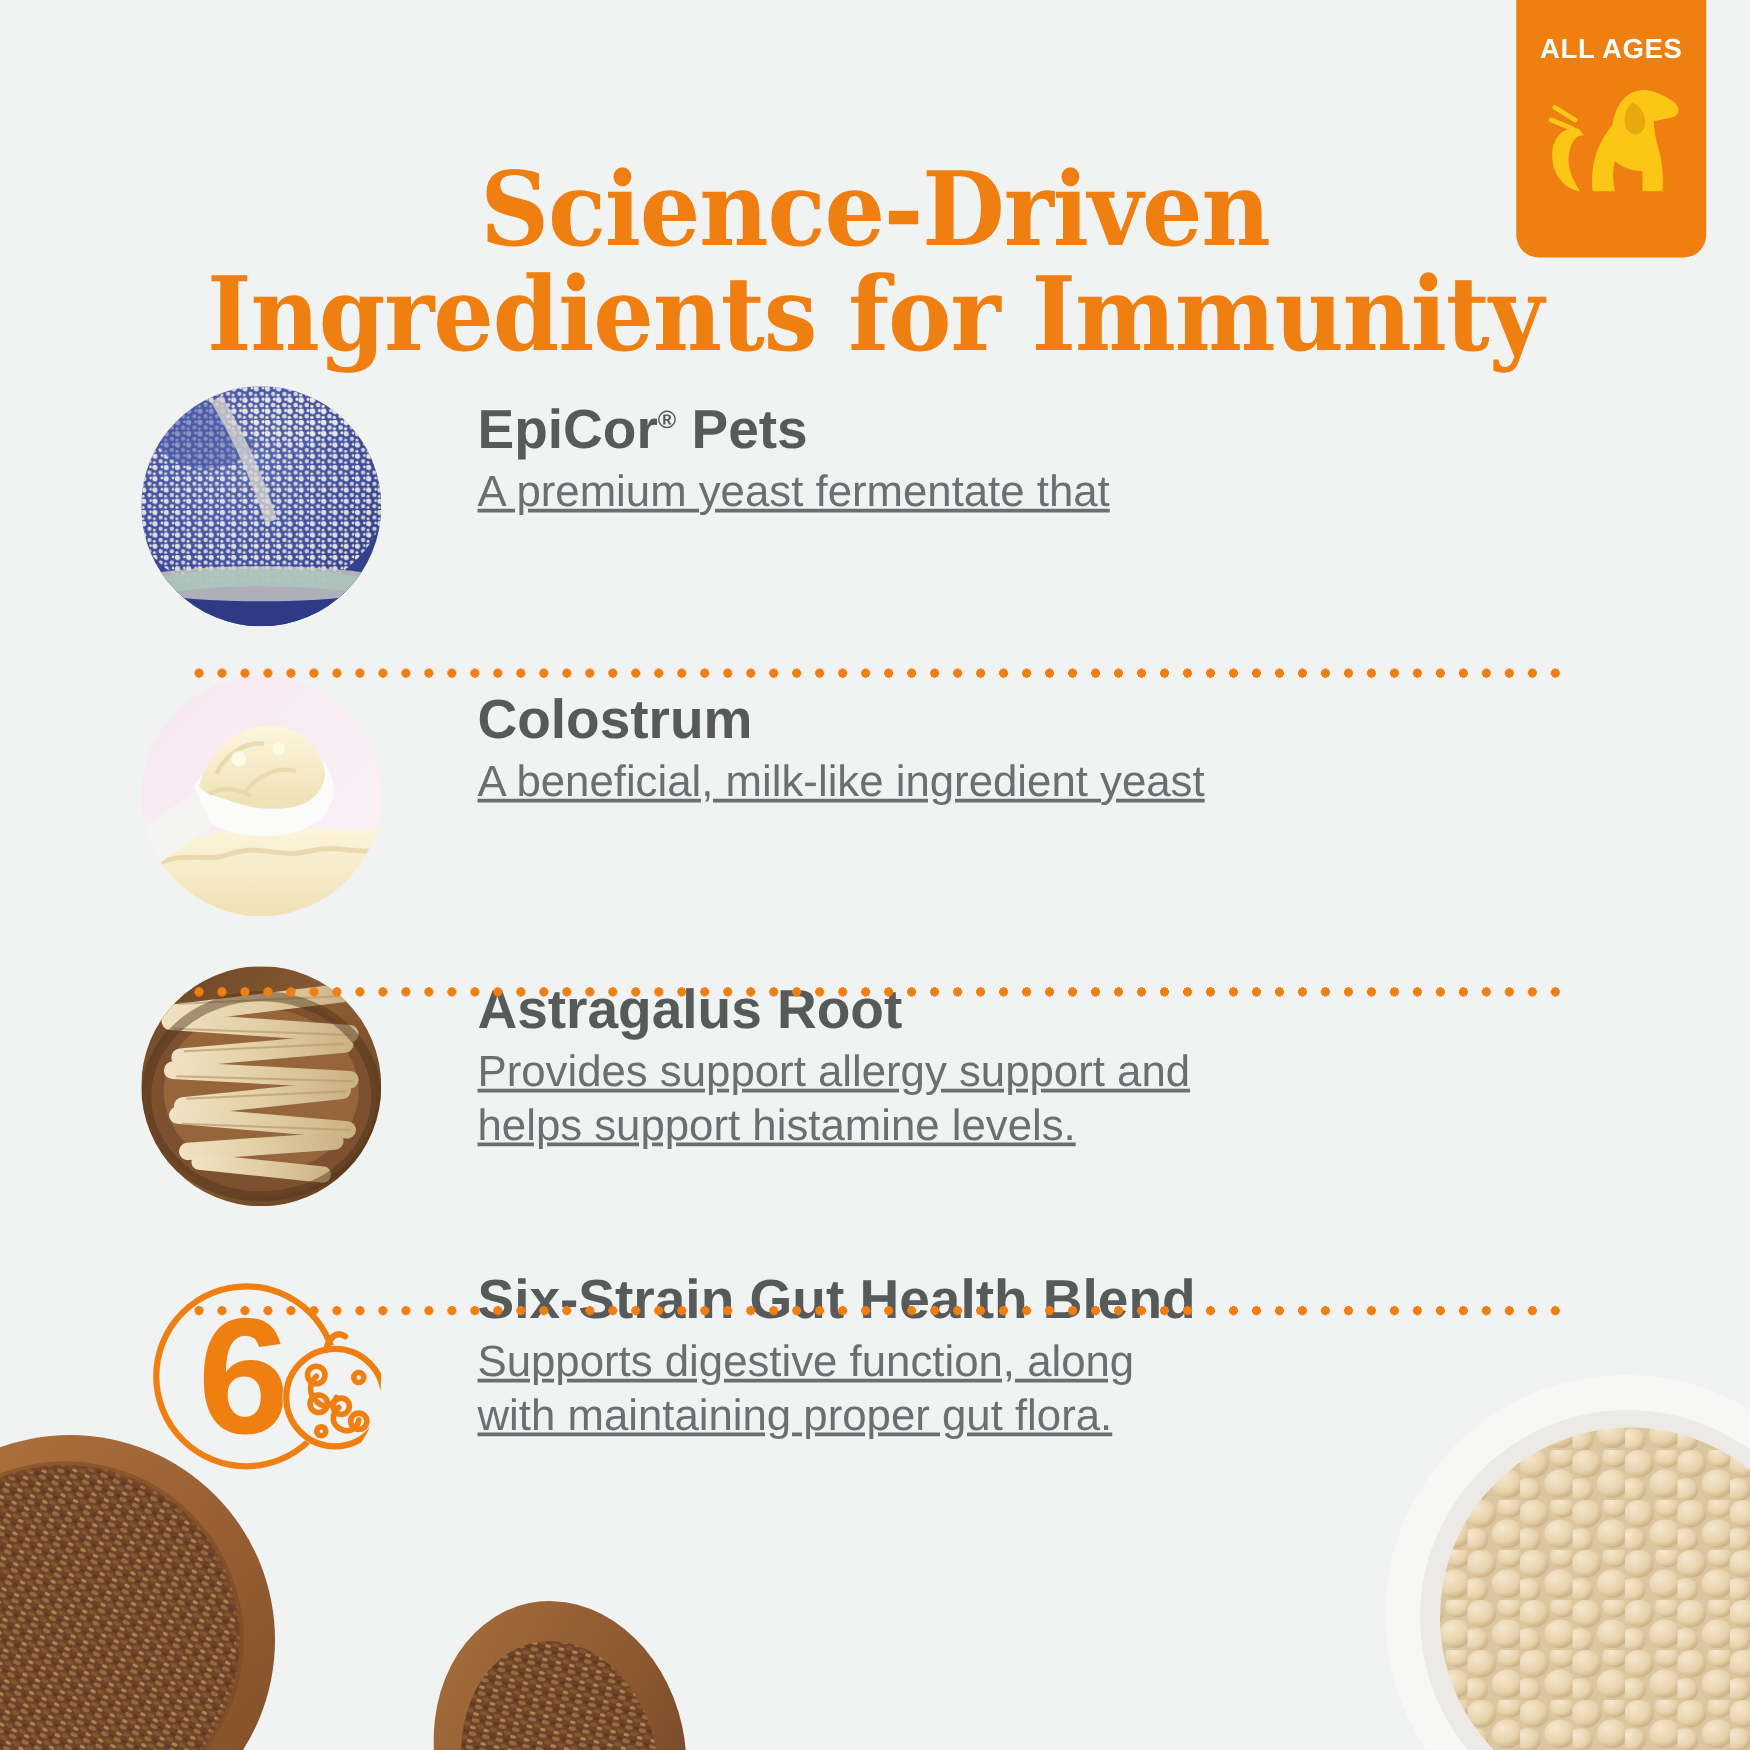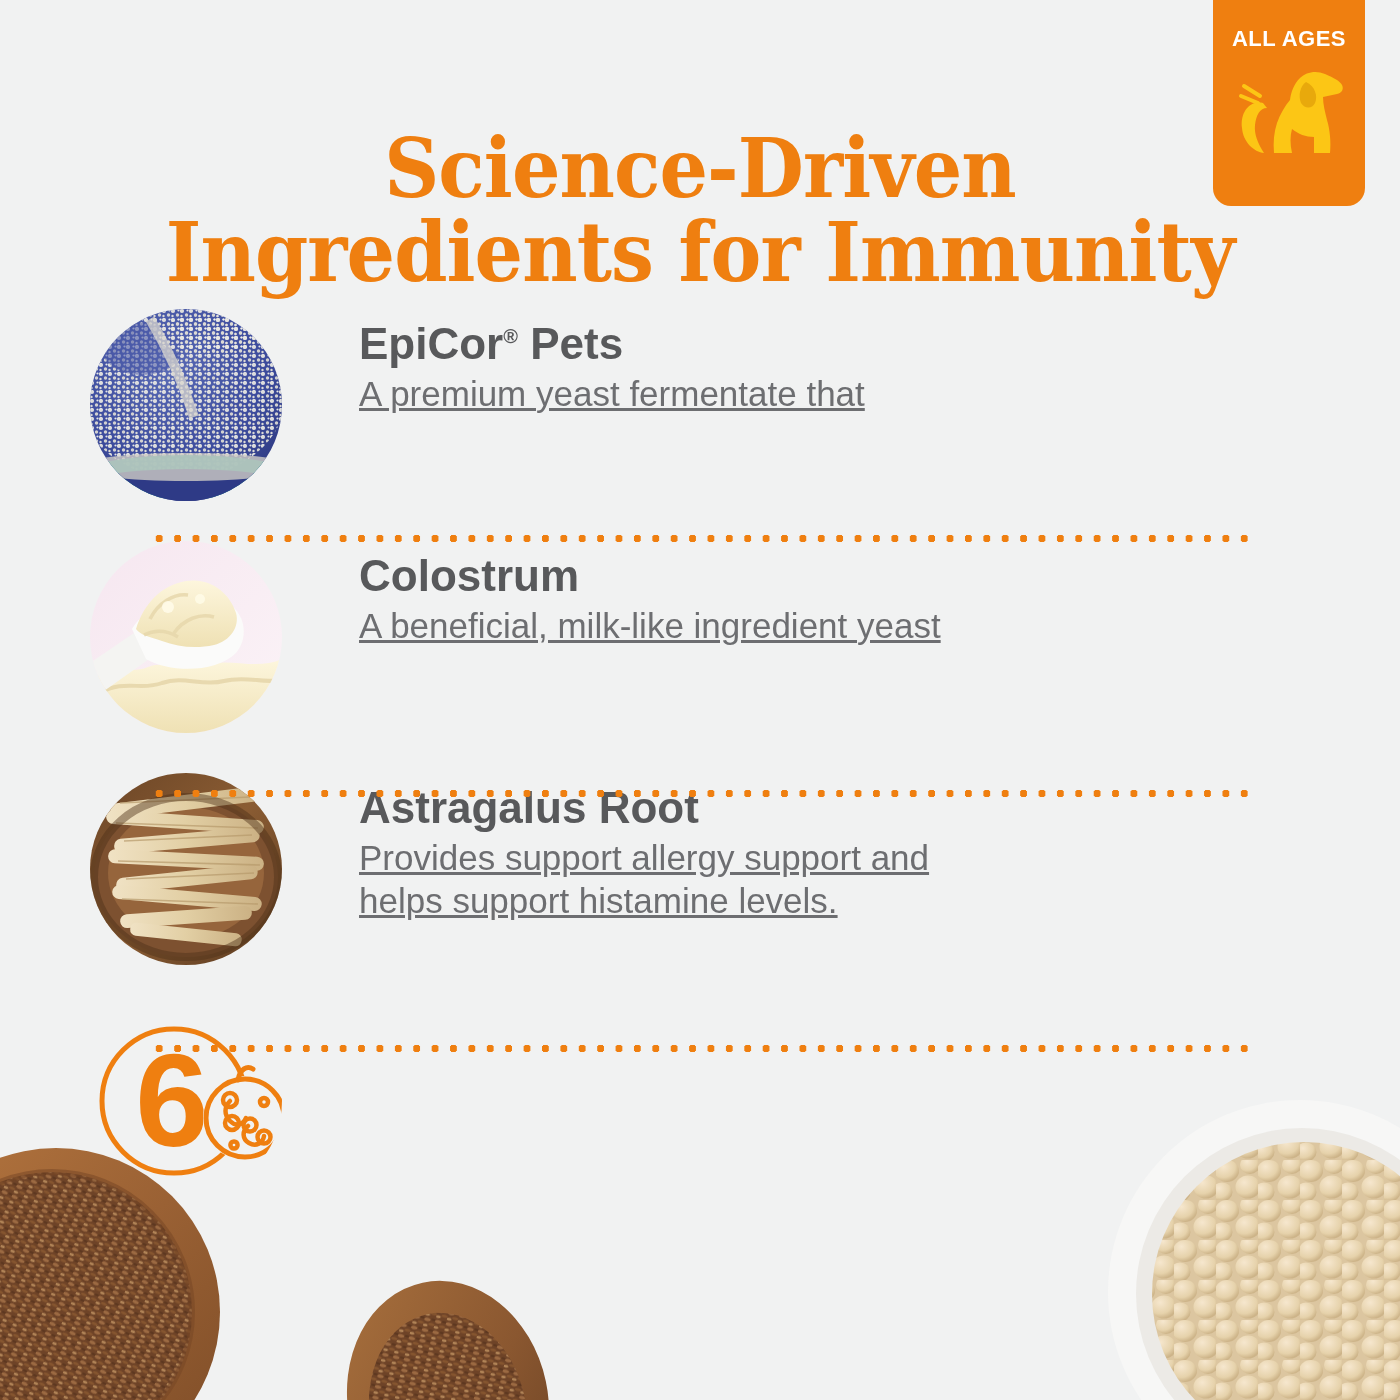--- a/index.html
+++ b/index.html
@@ -68,21 +68,21 @@
   
   .rows {
     position: absolute;
     top: 295px;
     left: 0;
     width: 1400px;
   }
   .row {
     display: flex;
     align-items: flex-start;
-    padding-left: 90px;
+    padding-left: 113px;
     height: 232px;
     box-sizing: border-box;
   }
   .thumb {
     width: 192px;
     height: 192px;
     border-radius: 50%;
     flex: 0 0 192px;
     overflow: hidden;
     position: relative;
@@ -306,20 +306,27 @@
           <circle cx="140" cy="95" r="7"></circle>
           <circle cx="142" cy="118" r="7"></circle>
           <path d="M158 121 C152 126 152 134 159 138 C166 142 173 138 174 131"></path>
           <circle cx="160" cy="120" r="6.5"></circle>
           <circle cx="174" cy="132" r="6.5"></circle>
           <circle cx="174" cy="97" r="4"></circle>
           <circle cx="144" cy="140" r="3.6"></circle>
         </g>
       </svg>
     </div>
+    <div class="row-text">
+      <div class="row-title">Six-Strain Gut Health Blend</div>
+      <p class="row-desc">
+        <span class="l">Supports digestive function, along</span>
+        <span class="l">with maintaining proper gut flora.</span>
+      </p>
+    </div>
   </div>
 
 </div>
 
 <div class="divider divider-1"></div>
 <div class="divider divider-2"></div>
 <div class="divider divider-3"></div>
 
 <svg class="deco deco-flax-bowl" viewBox="0 0 300 300">
   <defs>

